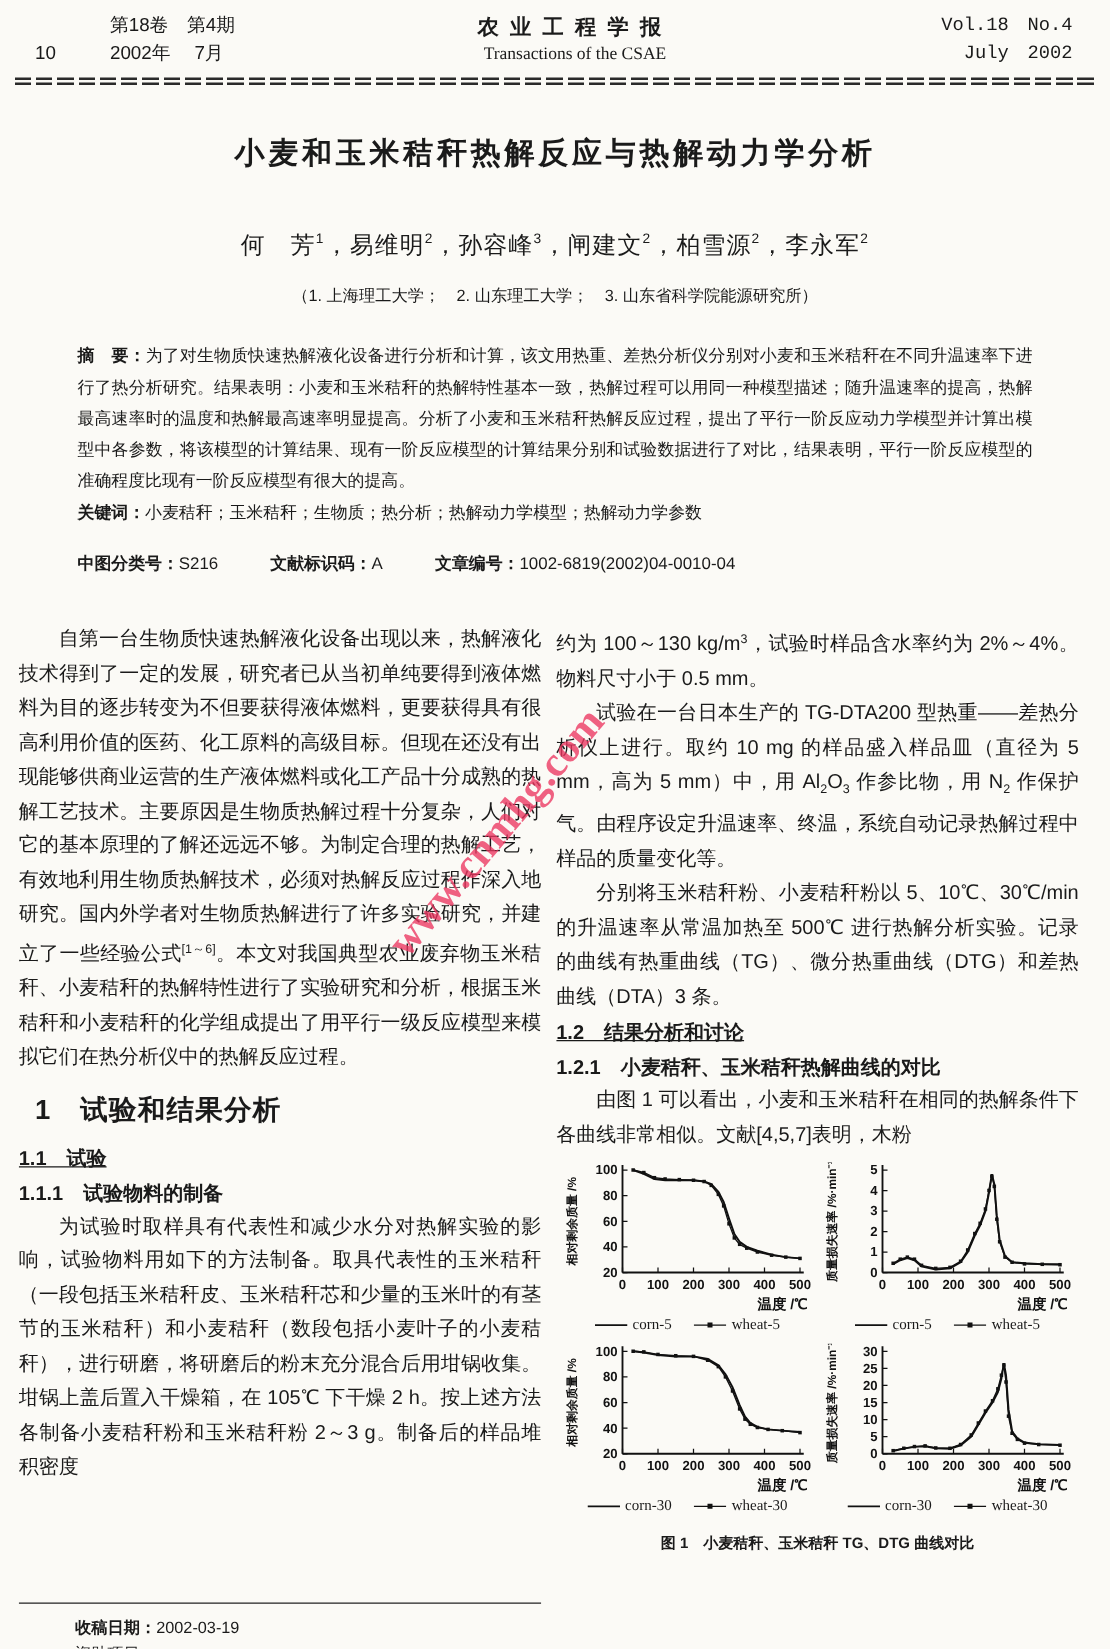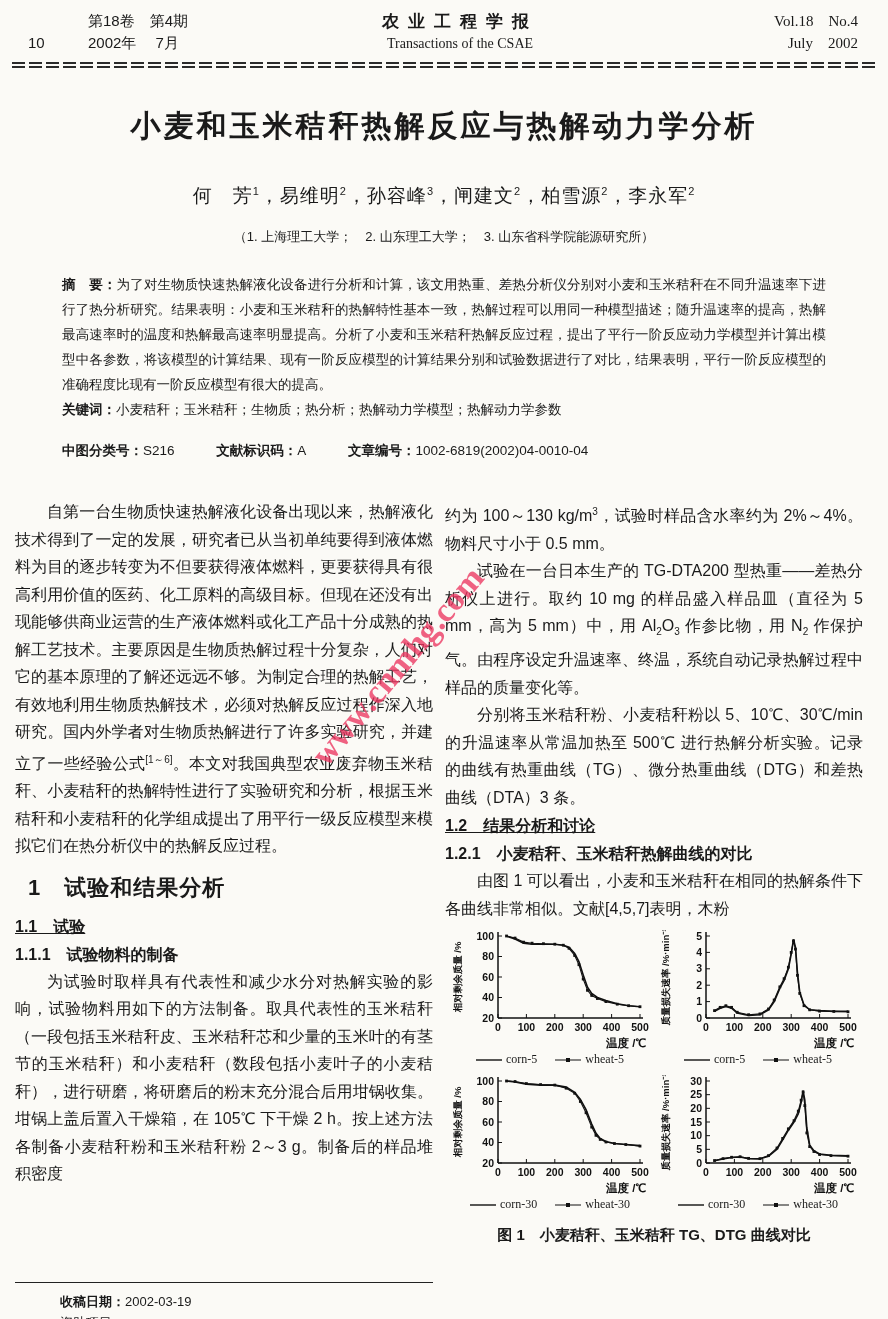--- a/index.html
+++ b/index.html
@@ -9,28 +9,28 @@
 
   
   .hdr{position:absolute;top:8px;left:0;width:100%;height:50px;}
   .hdr-left{position:absolute;left:28px;top:2px;font-size:15px;line-height:22px;}
   .hdr-left .pn{position:absolute;left:0;top:22px;font-size:15px;}
   .hdr-left .blk{margin-left:60px;}
   .hdr-center{position:absolute;left:0;right:0;top:2px;text-align:center;padding-left:32px;}
   .hdr-center .cn{font-size:17px;font-weight:bold;letter-spacing:9px;}
   .hdr-center .en{font-size:14px;font-family:"Liberation Serif",serif;margin-top:3px;}
   .hdr-right{position:absolute;right:30px;top:2px;text-align:right;
-    font-size:15px;line-height:22px;font-family:Liberation Serif, serif;}
+    font-size:15px;line-height:22px;font-family:Liberation Mono, monospace;}
   .rule-dbl{position:absolute;top:62px;left:12px;right:12px;height:7px;}
   .rule-dbl .r{height:2px;margin-bottom:2px;
     background:repeating-linear-gradient(90deg,#2a2a2a 0 13px,transparent 13px 17px);}
 
   
   .title{position:absolute;top:106px;left:0;width:100%;text-align:center;
-    font-size:30px;font-weight:bold;letter-spacing:3px;}
+    font-size:24px;font-weight:bold;letter-spacing:3px;}
   .authors{position:absolute;top:183px;left:0;width:100%;text-align:center;
     font-size:19px;letter-spacing:1px;}
   .authors sup{font-size:11px;}
   .affil{position:absolute;top:228px;left:0;width:100%;text-align:center;font-size:13px;}
 
   
   .abs{position:absolute;top:272px;left:62px;width:764px;
     font-size:13.5px;line-height:25px;text-align:justify;}
   .abs .lbl{font-weight:bold;}
   .abs .meta{margin-top:16px;}
@@ -53,21 +53,21 @@
   .footnote .lbl{font-weight:bold;}
 
   
   .figure{margin-top:8px;display:grid;grid-template-columns:200px 200px;
     column-gap:8px;row-gap:8px;justify-content:center;}
   .panel{width:200px;}
   .panel svg{display:block;}
   .legend{display:flex;justify-content:center;gap:18px;font-size:12px;
     font-family:"Liberation Serif",serif;margin-top:0;}
   .leg-item{display:flex;align-items:center;gap:4px;}
-  .caption{margin-top:14px;text-align:center;font-size:15px;font-weight:600;}
+  .caption{margin-top:14px;text-align:center;font-size:12px;font-weight:600;}
 
   
   .watermark{position:absolute;left:318px;top:742px;width:280px;
     transform:rotate(-50deg);transform-origin:left center;
     font-size:34px;font-weight:bold;color:rgba(236,54,96,0.78);
     font-family:"Liberation Serif",serif;pointer-events:none;z-index:6;}
 </style>
 </head>
 <body>
 

